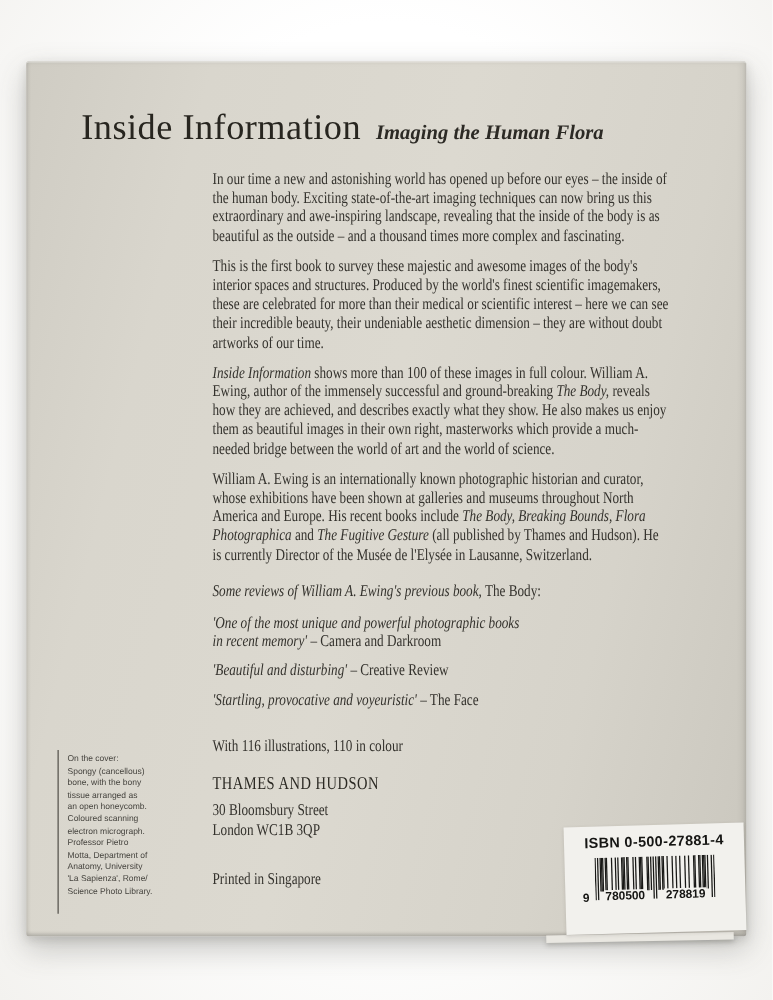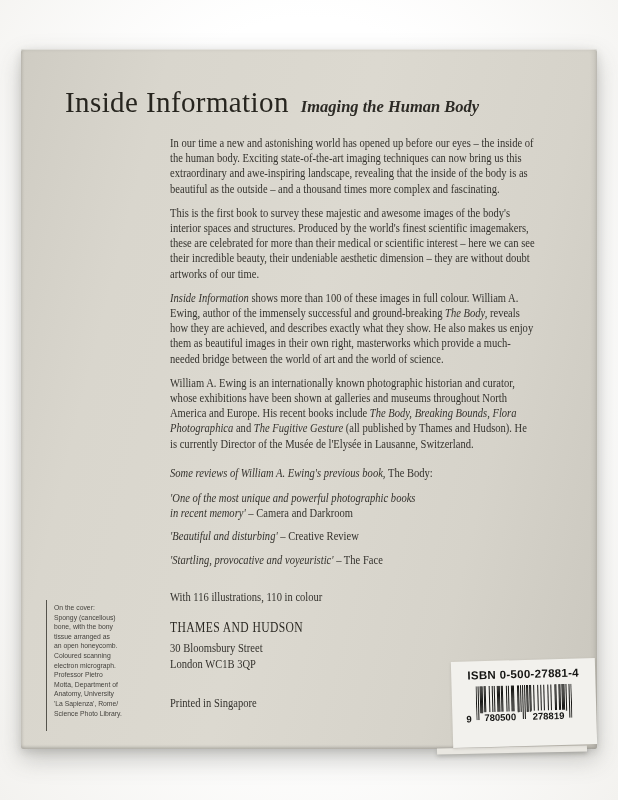--- a/index.html
+++ b/index.html
@@ -77,21 +77,21 @@
   }
   .bc-digits span{background:#f2f1ed;padding:0 1px;}
 </style>
 </head>
 <body>
 
 <div class="photo">
   <div class="book">
 
     <div class="title-row">
-      <span class="title">Inside Information</span><span class="subtitle">Imaging the Human Body</span>
+      <span class="title">Inside Information</span><span class="subtitle">Imaging the Human Flora</span>
     </div>
 
     <div class="text-col">
       <div>
           <p class="blurb"><span>In our time a new and astonishing world has opened up before our eyes – the inside of the human body. Exciting state-of-the-art imaging techniques can now bring us this extraordinary and awe-inspiring landscape, revealing that the inside of the body is as beautiful as the outside – and a thousand times more complex and fascinating.</span></p>
           <p class="blurb"><span>This is the first book to survey these majestic and awesome images of the body's interior spaces and structures. Produced by the world's finest scientific imagemakers, these are celebrated for more than their medical or scientific interest – here we can see their incredible beauty, their undeniable aesthetic dimension – they are without doubt artworks of our time.</span></p>
           <p class="blurb"><em>Inside Information</em><span> shows more than 100 of these images in full colour. William A. Ewing, author of the immensely successful and ground-breaking </span><em>The Body,</em><span> reveals how they are achieved, and describes exactly what they show. He also makes us enjoy them as beautiful images in their own right, masterworks which provide a much-needed bridge between the world of art and the world of science.</span></p>
           <p class="blurb"><span>William A. Ewing is an internationally known photographic historian and curator, whose exhibitions have been shown at galleries and museums throughout North America and Europe. His recent books include </span><em>The Body, Breaking Bounds, Flora Photographica</em><span> and </span><em>The Fugitive Gesture</em><span> (all published by Thames and Hudson). He is currently Director of the Musée de l'Elysée in Lausanne, Switzerland.</span></p>
         </div>
 

